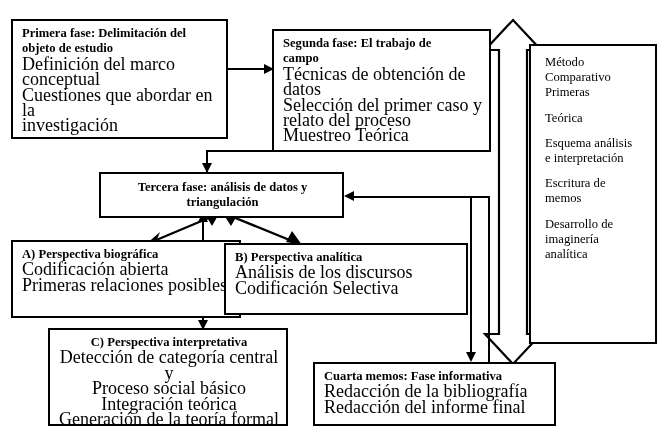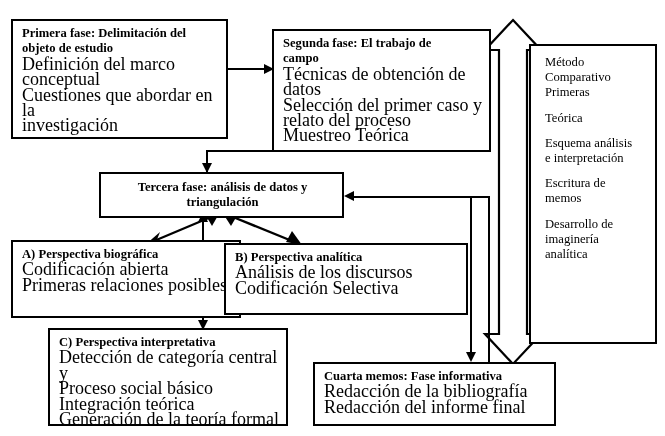--- a/index.html
+++ b/index.html
@@ -162,21 +162,21 @@
     <span class="ln">Codificación abierta</span>
     <span class="ln">Primeras relaciones posibles</span>
   </div>
 
   <div class="box" id="perspective-b" style="left:224px; top:243px; width:244px; height:72px;">
     <span class="ttl">B) Perspectiva analítica</span>
     <span class="ln">Análisis de los discursos</span>
     <span class="ln">Codificación Selectiva</span>
   </div>
 
-  <div class="box" id="perspective-c" style="left:48px; top:328px; width:240px; height:98px;">
+  <div class="box" id="perspective-c" style="left:48px; top:328px; width:240px; height:98px;text-align:center;">
     <span class="ttl">C) Perspectiva interpretativa</span>
     <span class="ln">Detección de categoría central y</span>
     <span class="ln">Proceso social básico</span>
     <span class="ln">Integración teórica</span>
     <span class="ln">Generación de la teoría formal</span>
   </div>
 
   <div class="box" id="phase4" style="left:313px; top:362px; width:243px; height:64px;">
     <span class="ttl">Cuarta memos: Fase informativa</span>
     <span class="ln">Redacción de la bibliografía</span>

